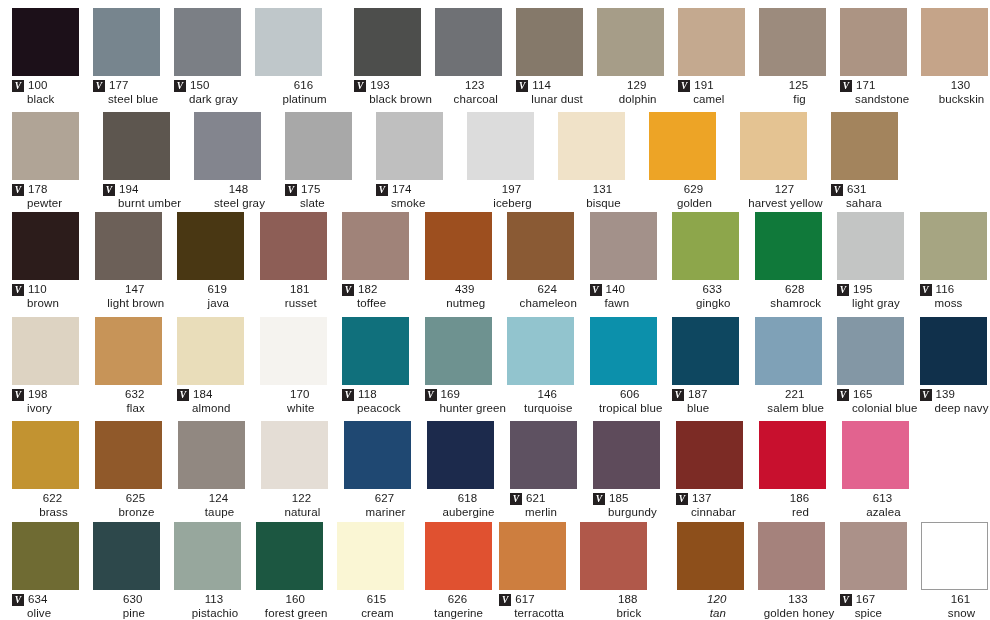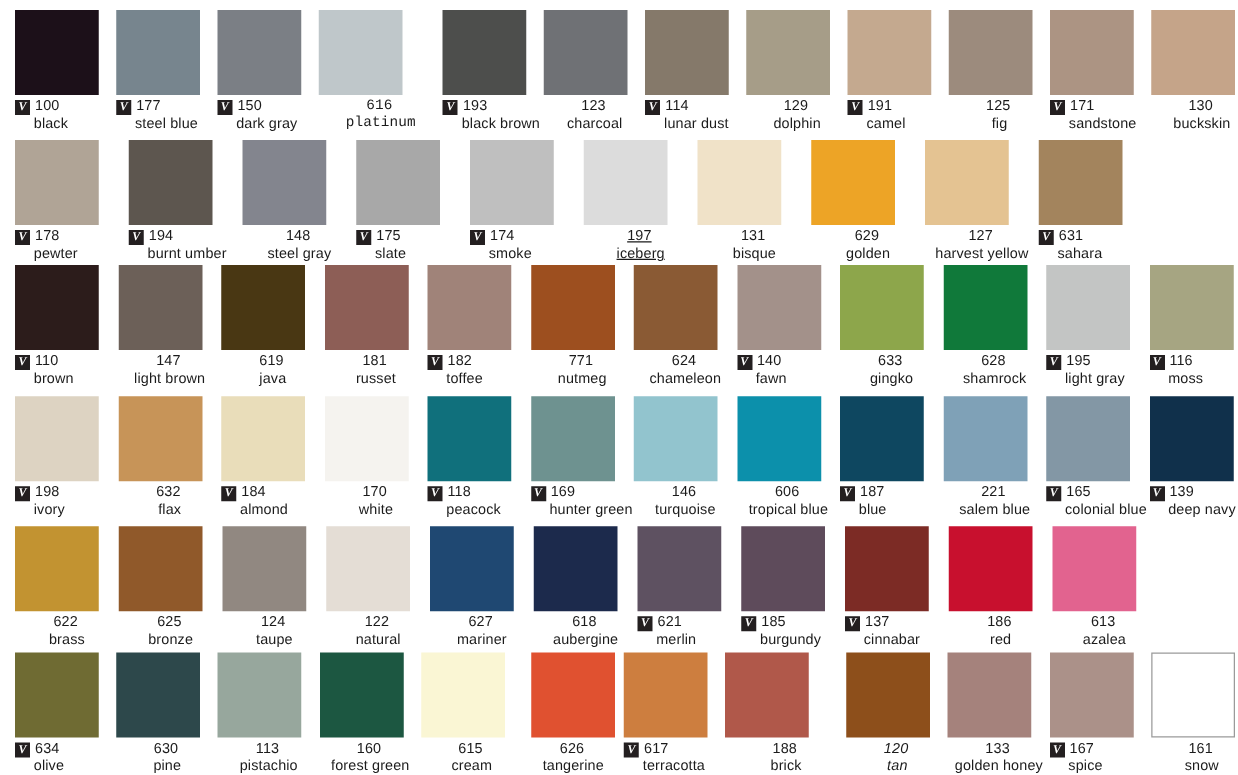--- a/index.html
+++ b/index.html
@@ -142,21 +142,21 @@
       <div class="swatch-cell has-badge" style="width: 83px;">
         <div class="chip" title="dark gray" style="background: rgb(123, 127, 133);"></div>
         <div class="chip-labels">
           <div class="line-code">
             <span class="vbadge">V</span>
             <span class="code-num">150</span>
           </div>
           <span class="name">dark gray</span>
         </div>
       </div>
-      <div class="swatch-cell no-badge" style="width: 102px; font-family: Liberation Mono, monospace;">
+      <div class="swatch-cell no-badge" style="width: 102px;">
         <div class="chip" title="platinum" style="background: rgb(191, 199, 202);"></div>
         <div class="chip-labels">
           <div class="line-code">
             <span class="code-num">616</span>
           </div>
           <span class="name">platinum</span>
         </div>
       </div>
       <div class="swatch-cell has-badge" style="width: 83px;">
         <div class="chip" title="black brown" style="background: rgb(77, 78, 76);"></div>
@@ -278,21 +278,21 @@
       <div class="swatch-cell has-badge" style="width: 91px;">
         <div class="chip" title="smoke" style="background: rgb(191, 191, 191);"></div>
         <div class="chip-labels">
           <div class="line-code">
             <span class="vbadge">V</span>
             <span class="code-num">174</span>
           </div>
           <span class="name">smoke</span>
         </div>
       </div>
-      <div class="swatch-cell no-badge" style="width: 91px; text-decoration: underline;">
+      <div class="swatch-cell no-badge" style="width: 91px;">
         <div class="chip" title="iceberg" style="background: rgb(220, 220, 220);"></div>
         <div class="chip-labels">
           <div class="line-code">
             <span class="code-num">197</span>
           </div>
           <span class="name">iceberg</span>
         </div>
       </div>
       <div class="swatch-cell no-badge" style="width: 91px;">
         <div class="chip" title="bisque" style="background: rgb(240, 226, 200);"></div>
@@ -377,21 +377,21 @@
             <span class="vbadge">V</span>
             <span class="code-num">182</span>
           </div>
           <span class="name">toffee</span>
         </div>
       </div>
       <div class="swatch-cell no-badge" style="width: 83px;">
         <div class="chip" title="nutmeg" style="background: rgb(157, 79, 31);"></div>
         <div class="chip-labels">
           <div class="line-code">
-            <span class="code-num">771</span>
+            <span class="code-num">439</span>
           </div>
           <span class="name">nutmeg</span>
         </div>
       </div>
       <div class="swatch-cell no-badge" style="width: 83px;">
         <div class="chip" title="chameleon" style="background: rgb(138, 90, 52);"></div>
         <div class="chip-labels">
           <div class="line-code">
             <span class="code-num">624</span>
           </div>

